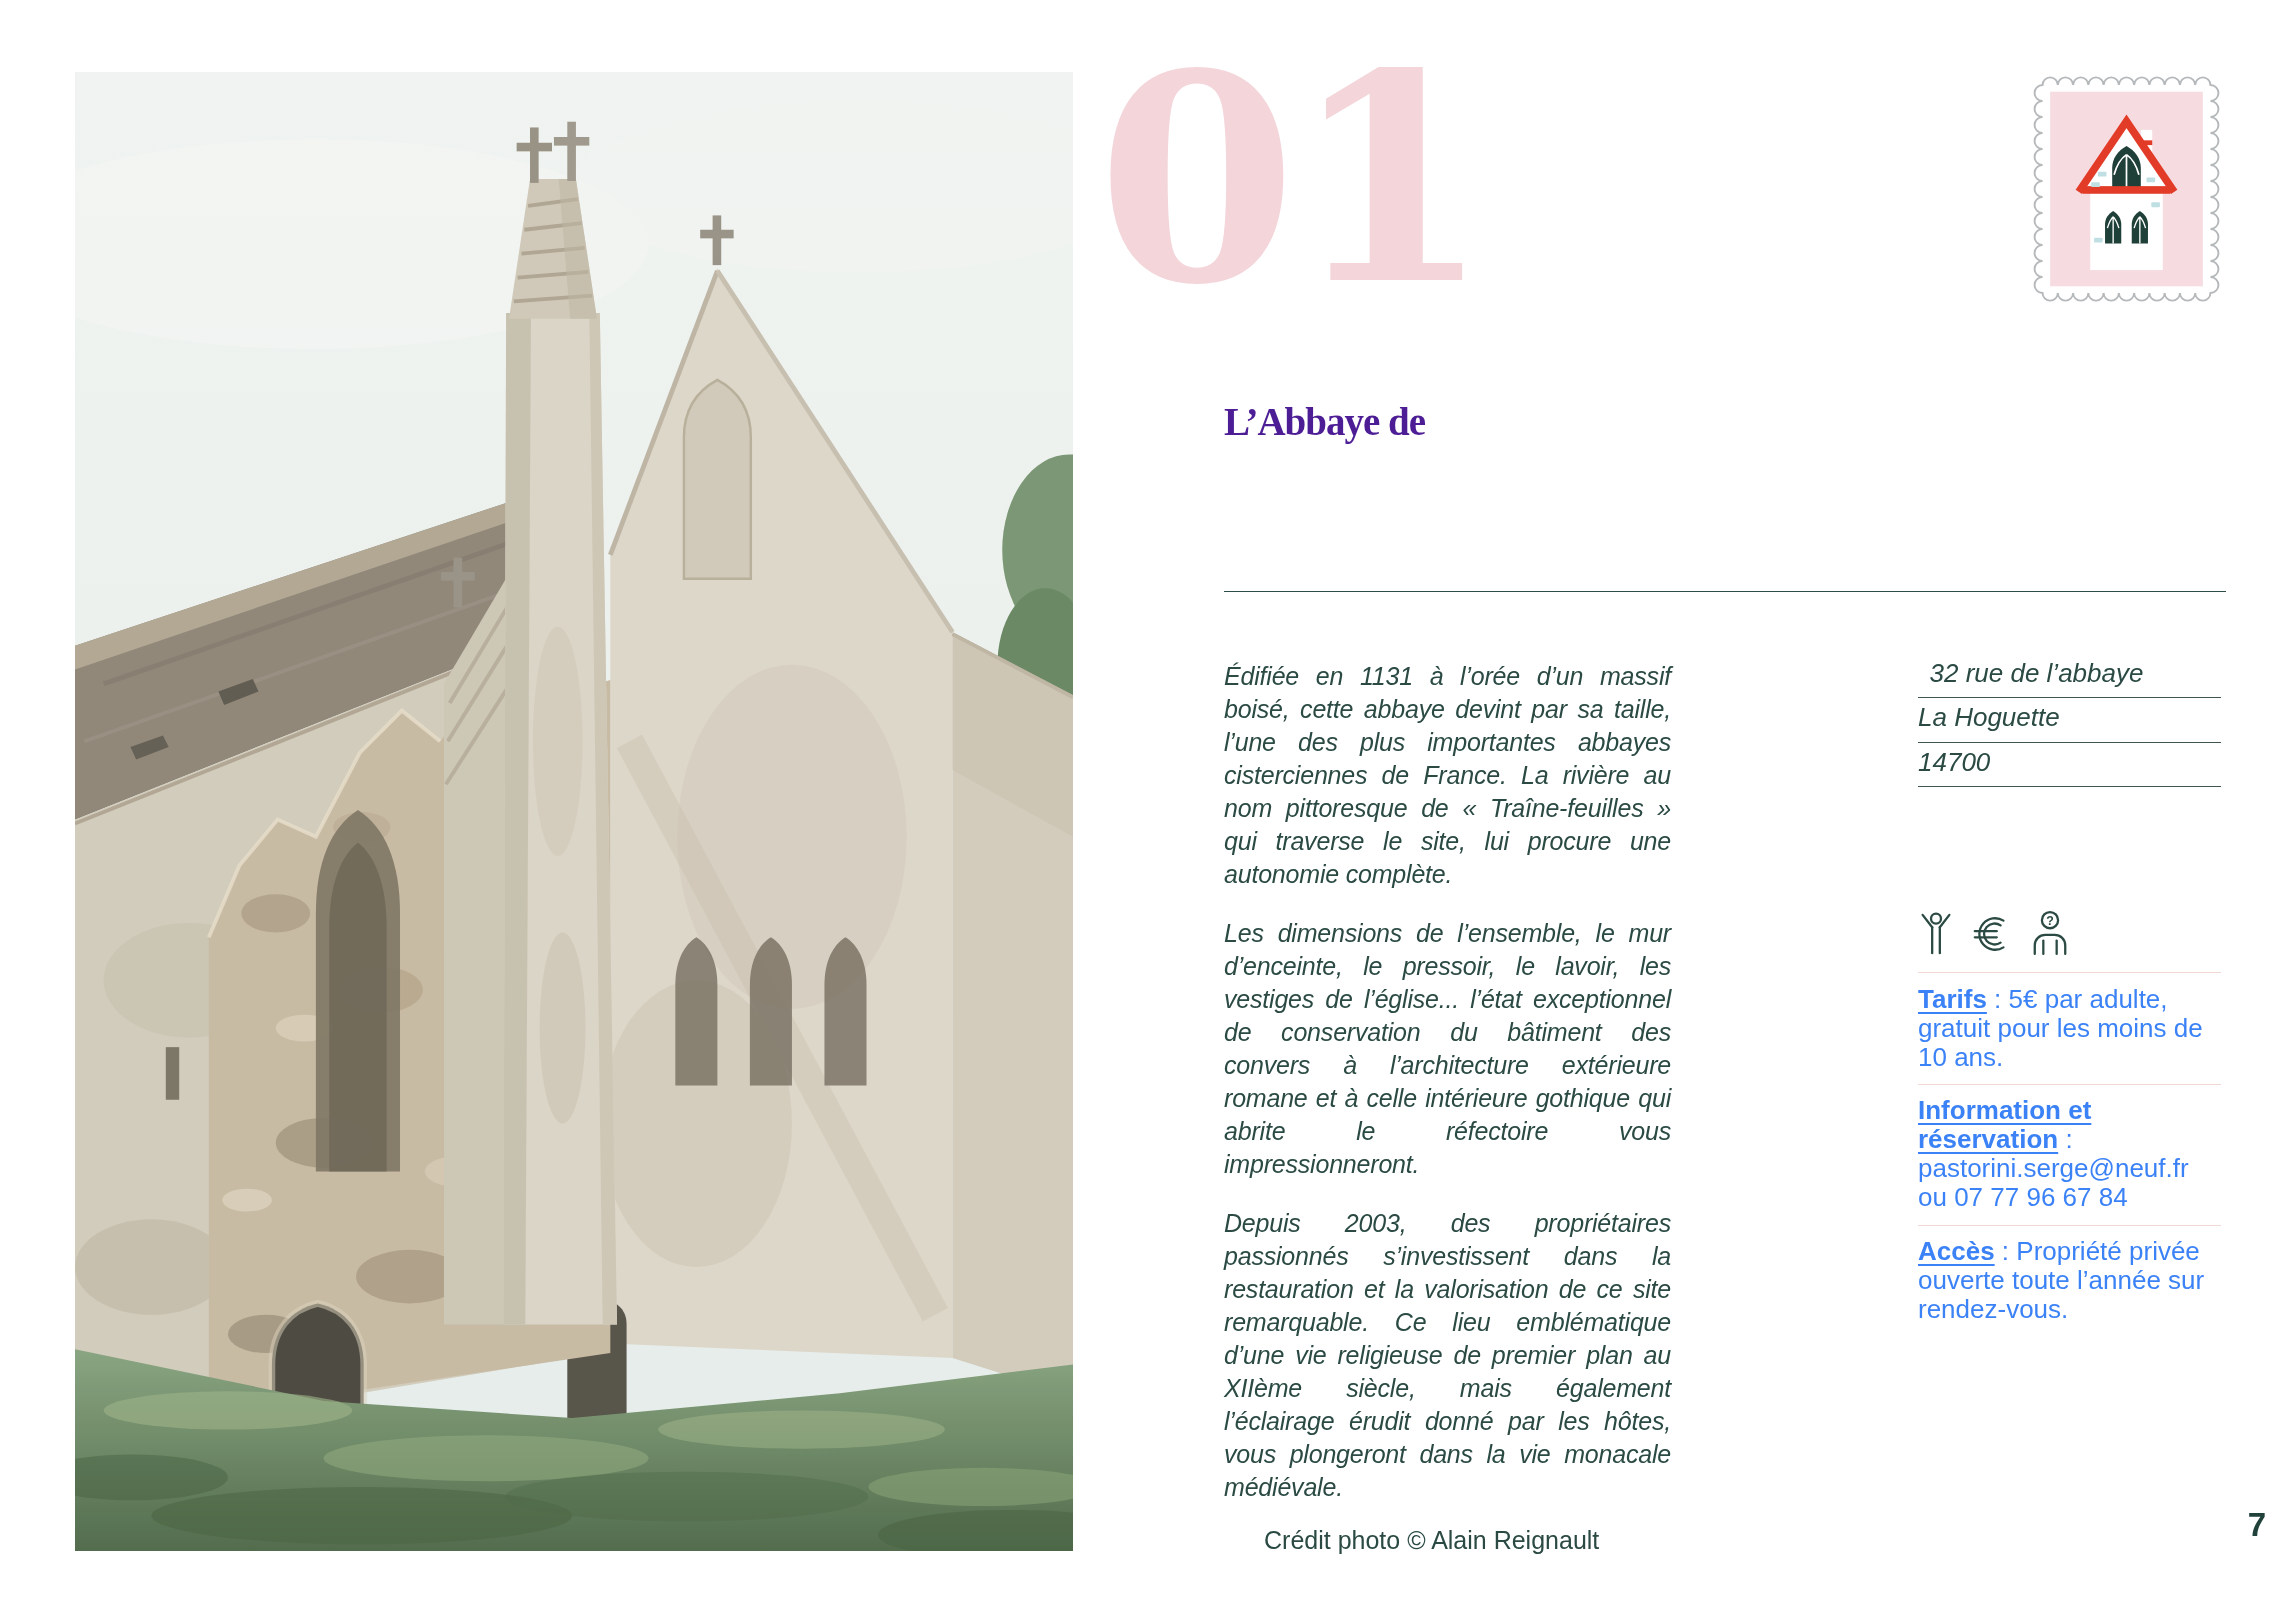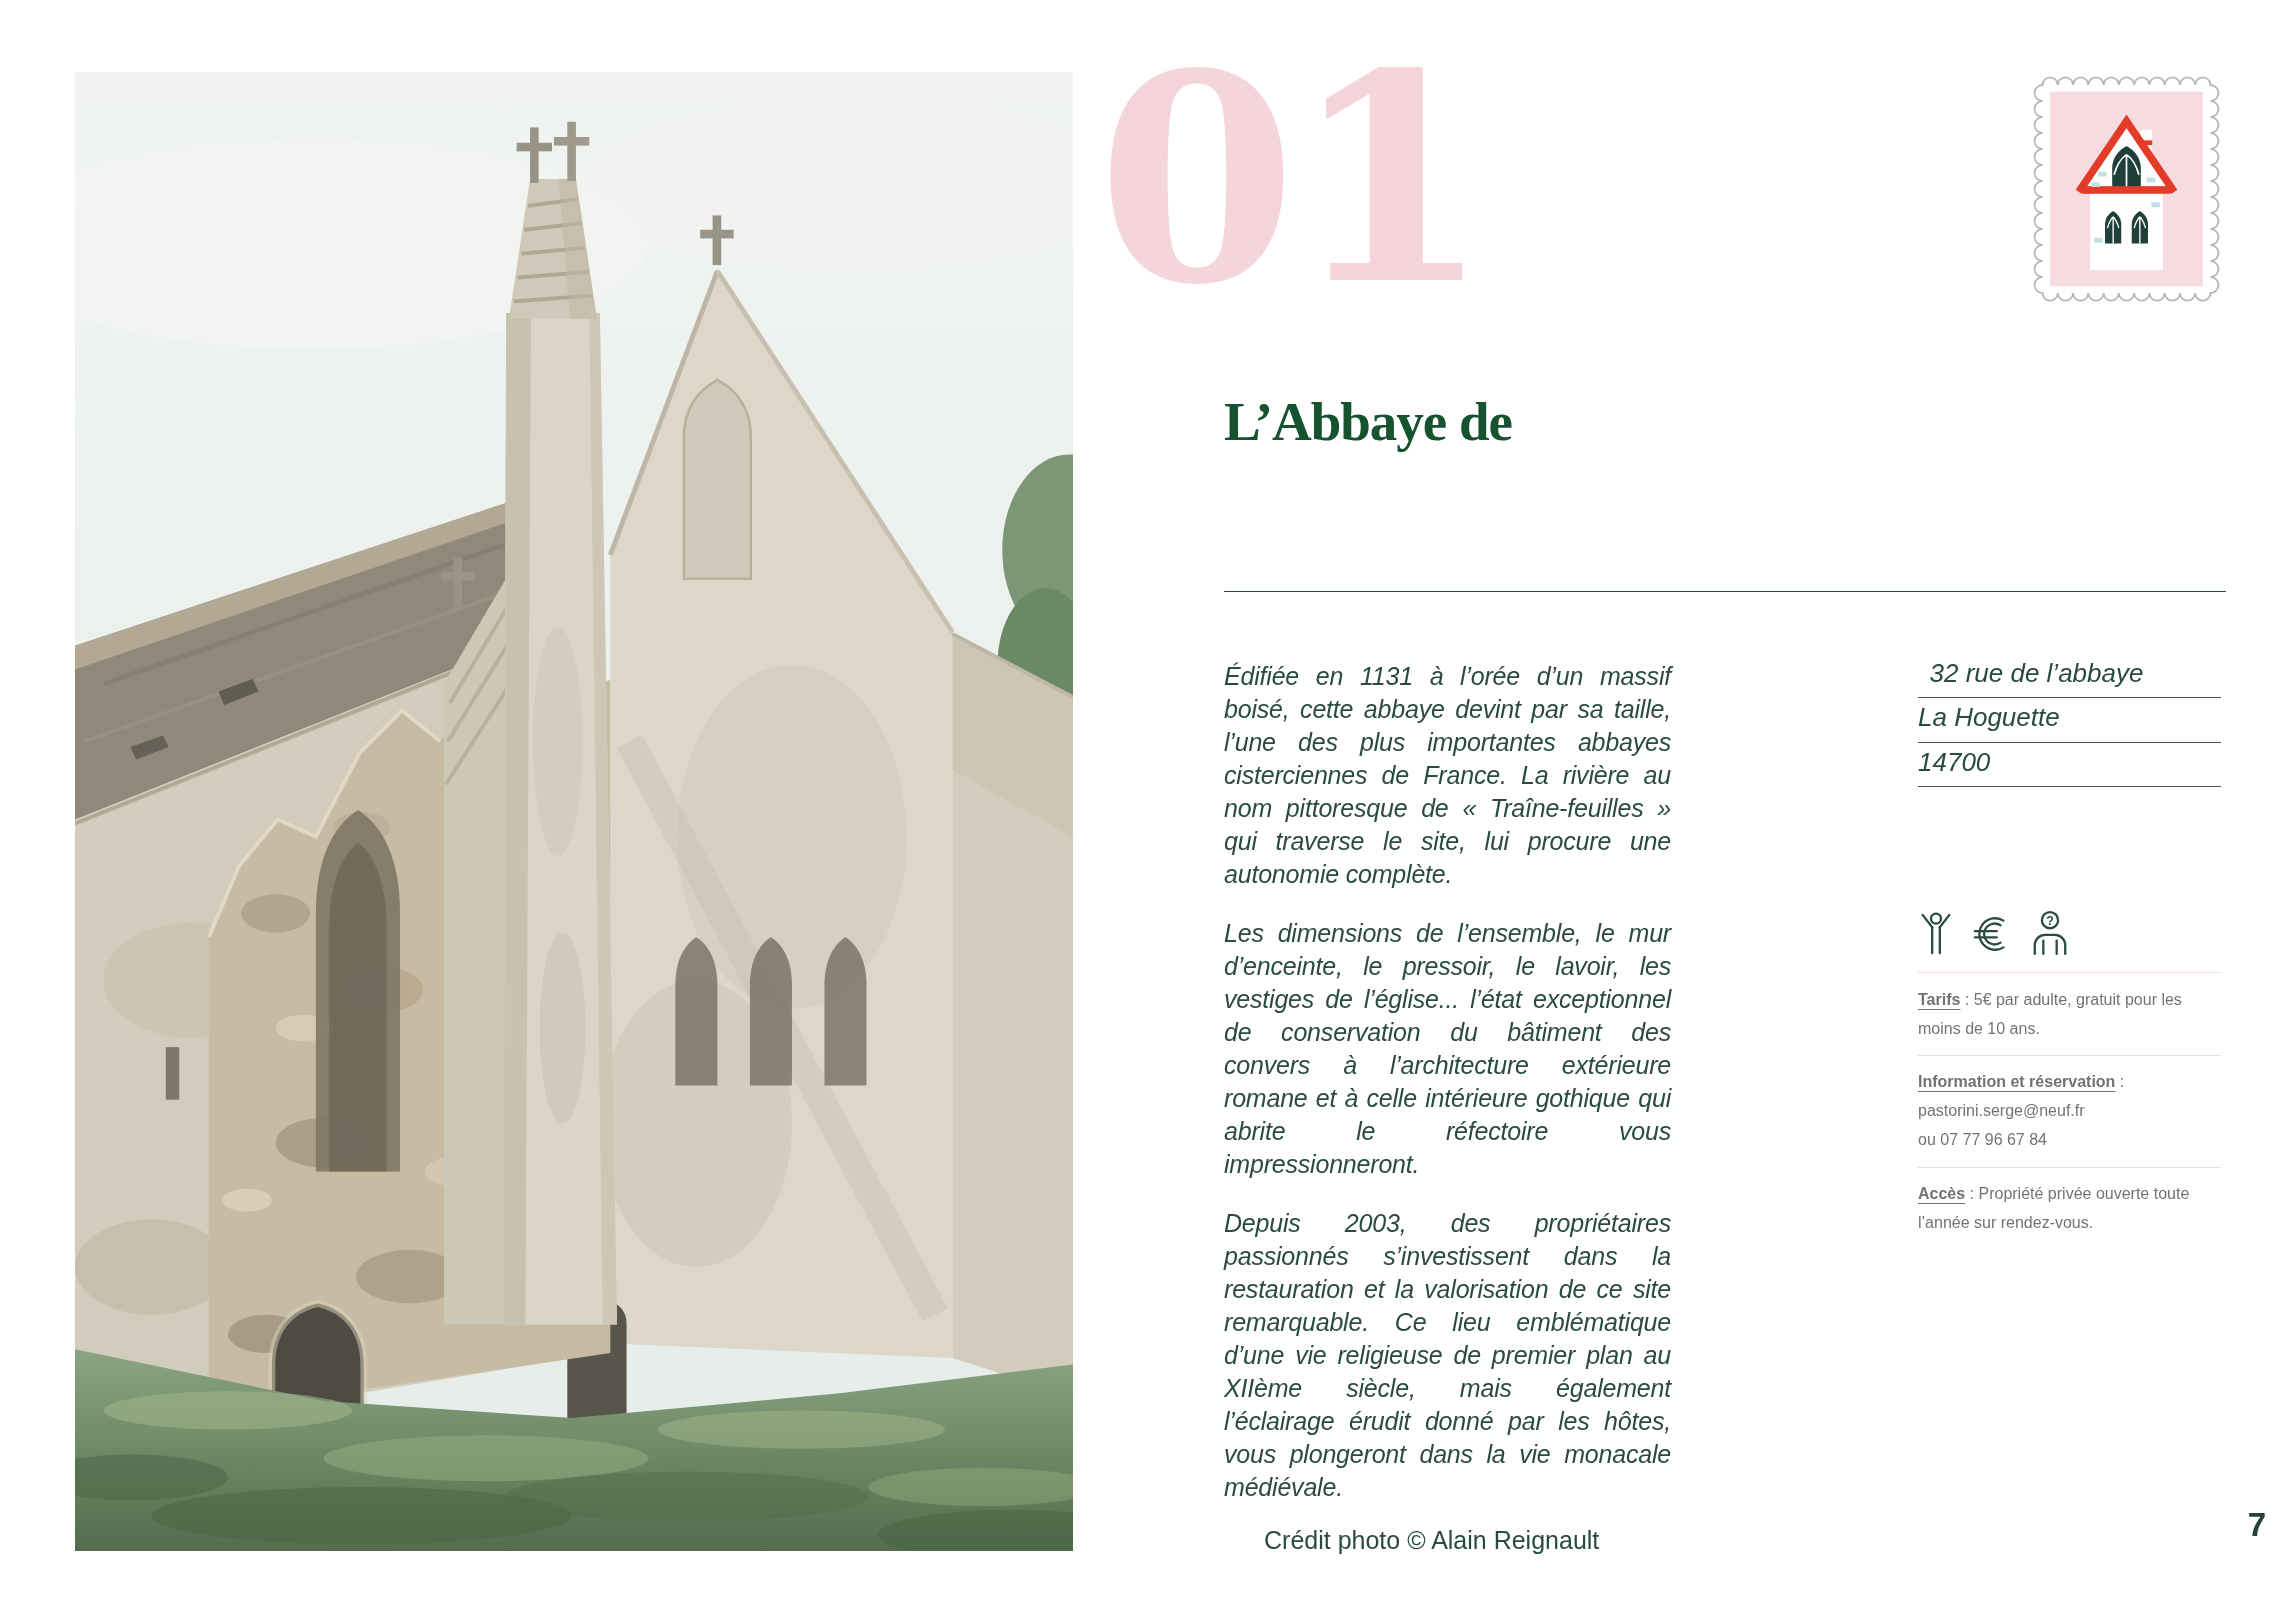--- a/index.html
+++ b/index.html
@@ -15,22 +15,22 @@
     font-family:"DejaVu Serif", serif; font-weight:700;
     font-size:287px; line-height:287px; letter-spacing:-5.7px;
     color:#f3d5da;
   }
 
   .stamp { position:absolute; left:2033px; top:75px; width:187px; height:228px; }
 
   .title {
     position:absolute; left:1224px; top:386px; width:1013px;
     font-family:"Liberation Serif", serif; font-weight:700;
-    font-size:55px; line-height:71px; letter-spacing:-1px;
-    color:#14532d; margin:0;
+    font-size:39px; line-height:71px; letter-spacing:-1px;
+    color:#4c1d95; margin:0;
   }
   .title span { display:block; }
 
   .title-rule {
     position:absolute; left:1224px; top:591px; width:1002px; height:0;
     border-top:1.9px solid #2d4c45;
   }
 
   .body-col {
     position:absolute; left:1224px; top:660px; width:447px;
@@ -42,21 +42,21 @@
   .address-block { position:absolute; left:1918px; top:654px; width:303px; }
   .address-row {
     font-style:italic; font-size:26px; line-height:29px; color:#2a4a43;
     padding:4.8px 0 9.6px 0; border-bottom:1.9px solid #40554d;
   }
   .address-row.first { padding-left:11.5px; }
 
   .icons-row { position:absolute; left:1918px; top:910px; display:flex; gap:17px; align-items:flex-end; }
   .icons-row svg { display:block; }
 
-  .side-info { position:absolute; left:1918px; top:972px; width:303px; font-size:16px; line-height:29px; color:#737373; }
+  .side-info { position:absolute; left:1918px; top:972px; width:303px; font-size:26px; line-height:29px; color:#3b82f6; }
   .pink-hr { border:none; border-top:1.9px solid #f3d9d5; margin:0; }
   .side-info p { margin:11.5px 0 12.4px 0; }
   .label { font-weight:700; text-decoration:underline; text-underline-offset:3.8px; }
   .email { color:inherit; text-underline-offset:3.8px; cursor:pointer;margin-top:41px; }
 
   .credit { position:absolute; left:1224px; top:1526px; font-size:25px; color:#2a4a43;margin-left:40px; }
   .page-num { position:absolute; right:59px; top:1506px; font-size:33px; font-weight:700; color:#21413b; }
 </style>
 </head>
 <body>

